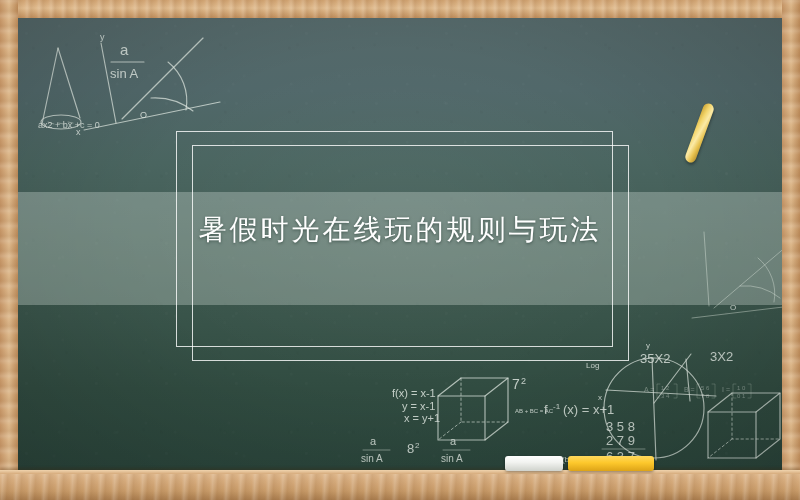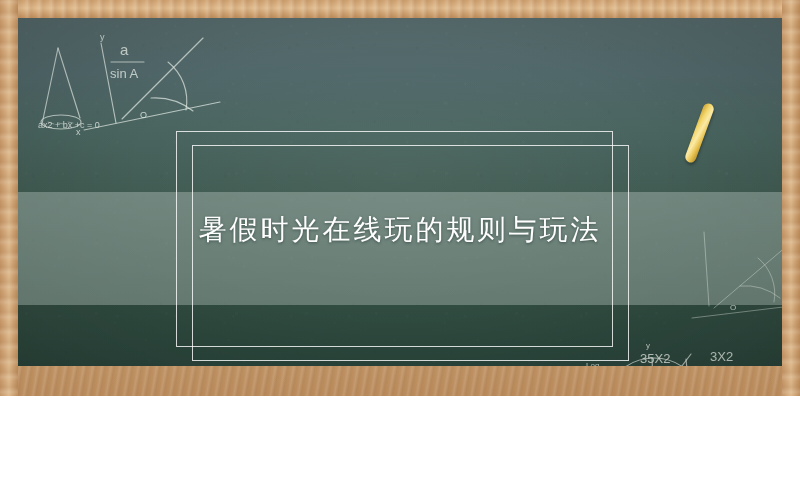--- a/index.html
+++ b/index.html
@@ -8,21 +8,21 @@
     padding: 0;
     background: #ffffff;
   }
   body {
     font-family: "Liberation Sans", "DejaVu Sans", sans-serif;
   }
 
   #stage {
     position: relative;
     width: 800px;
-    height: 396px;
+    height: 500px;
     overflow: hidden;
   }
 
   
   .frame {
     position: absolute;
     inset: 0;
     background:
       repeating-linear-gradient(
         100deg,

